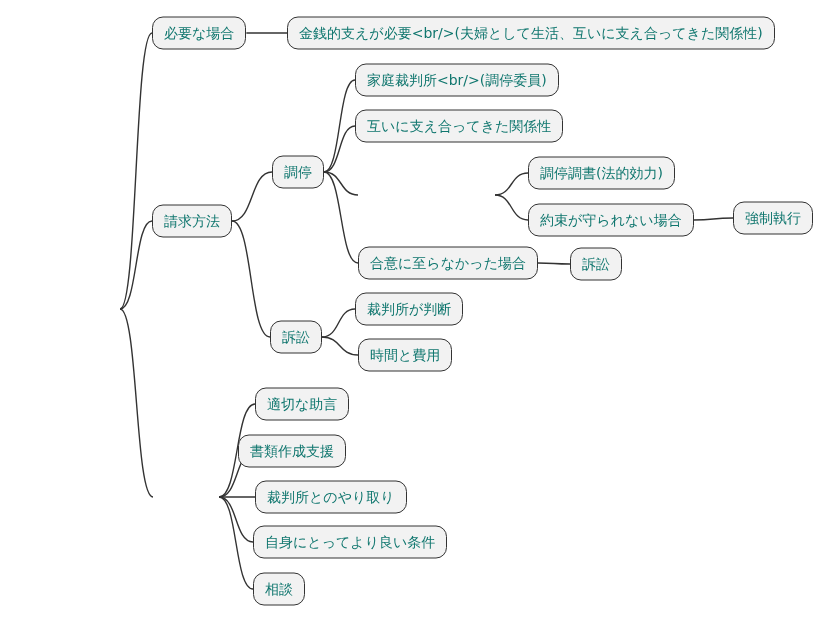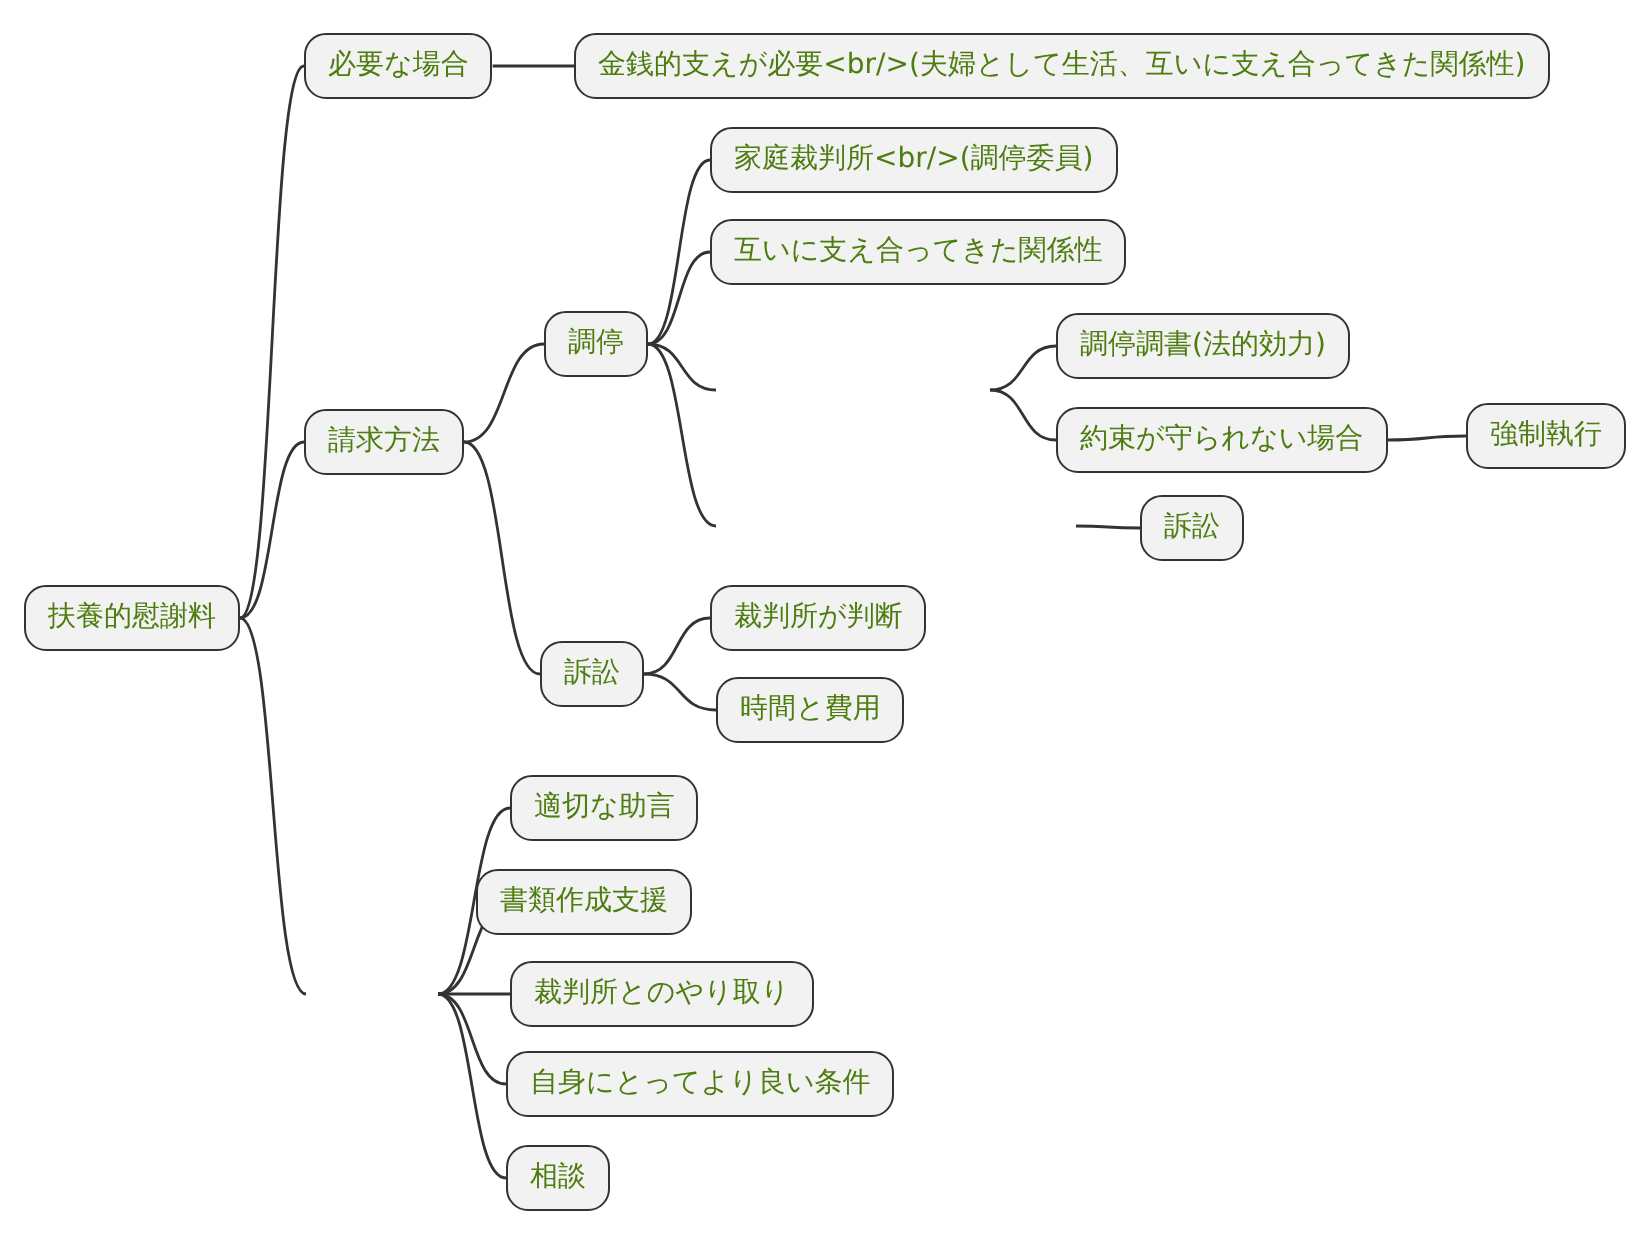--- a/index.html
+++ b/index.html
@@ -29,21 +29,21 @@
   .node {
     position: absolute;
     transform: translateY(-50%);
     z-index: 2;
     background: #f2f2f2;
     border: 1.7px solid #333333;
     border-radius: 11px;
     padding: 6px 11px;
     font-size: 14px;
     line-height: 19px;
-    color: #4d7c0f;
+    color: #0f766e;
     white-space: nowrap;
     box-sizing: border-box;
   }
 </style>
 </head>
 <body>
 
 <div class="stage">
   <svg id="edges" viewBox="0 0 816 622" xmlns="http://www.w3.org/2000/svg">
       <path d="M 120 309 C 137.6 309, 134.4 33, 152 33"></path>
@@ -62,35 +62,35 @@
       <path d="M 322 337 C 340.15 337, 336.85 309, 355 309"></path>
       <path d="M 322 337 C 341.8 337, 338.2 355, 358 355"></path>
       <path d="M 120 309 C 138.15 309, 134.85 497, 153 497"></path>
       <path d="M 219 497 C 238.8 497, 235.2 404, 255 404"></path>
       <path d="M 219 497 C 238.8 497, 235.2 451, 255 451"></path>
       <path d="M 219 497 C 238.8 497, 235.2 497, 255 497"></path>
       <path d="M 219 497 C 237.7 497, 234.3 542, 253 542"></path>
       <path d="M 219 497 C 237.7 497, 234.3 589, 253 589"></path>
     </svg>
 
-  <div class="node" id="n-root" style="left:12px;  top:309px">扶養的慰謝料</div>
 
   <div class="node" id="n-necessary" style="left:152px; top:33px">必要な場合</div>
   <div class="node" id="n-financial" style="left:287px; top:33px">金銭的支えが必要&lt;br/&gt;(夫婦として生活、互いに支え合ってきた関係性)</div>
 
   <div class="node" id="n-claim" style="left:152px; top:221px">請求方法</div>
 
   <div class="node" id="n-mediation" style="left:272px; top:172px">調停</div>
   <div class="node" id="n-familycourt" style="left:355px; top:80px">家庭裁判所&lt;br/&gt;(調停委員)</div>
   <div class="node" id="n-talks" style="left:355px; top:126px">互いに支え合ってきた関係性</div>
 
   <div class="node" id="n-promise" style="left:528px; top:220px">約束が守られない場合</div>
   <div class="node" id="n-record" style="left:528px; top:173px">調停調書(法的効力)</div>
   <div class="node" id="n-enforce" style="left:733px; top:218px">強制執行</div>
 
+  <div class="node" id="n-notagreed" style="left:358px; top:263px">合意に至らなかった場合</div>
   <div class="node" id="n-suit1" style="left:570px; top:264px">訴訟</div>
 
   <div class="node" id="n-litigation" style="left:270px; top:337px">訴訟</div>
   <div class="node" id="n-courtjudge" style="left:355px; top:309px">裁判所が判断</div>
   <div class="node" id="n-timecost" style="left:358px; top:355px">時間と費用</div>
 
   <div class="node" id="n-advice" style="left:255px; top:404px">適切な助言</div>
   <div class="node" id="n-docs" style="left:238px; top:451px">書類作成支援</div>
   <div class="node" id="n-courtcomm" style="left:255px; top:497px">裁判所とのやり取り</div>
   <div class="node" id="n-conditions" style="left:253px; top:542px">自身にとってより良い条件</div>

